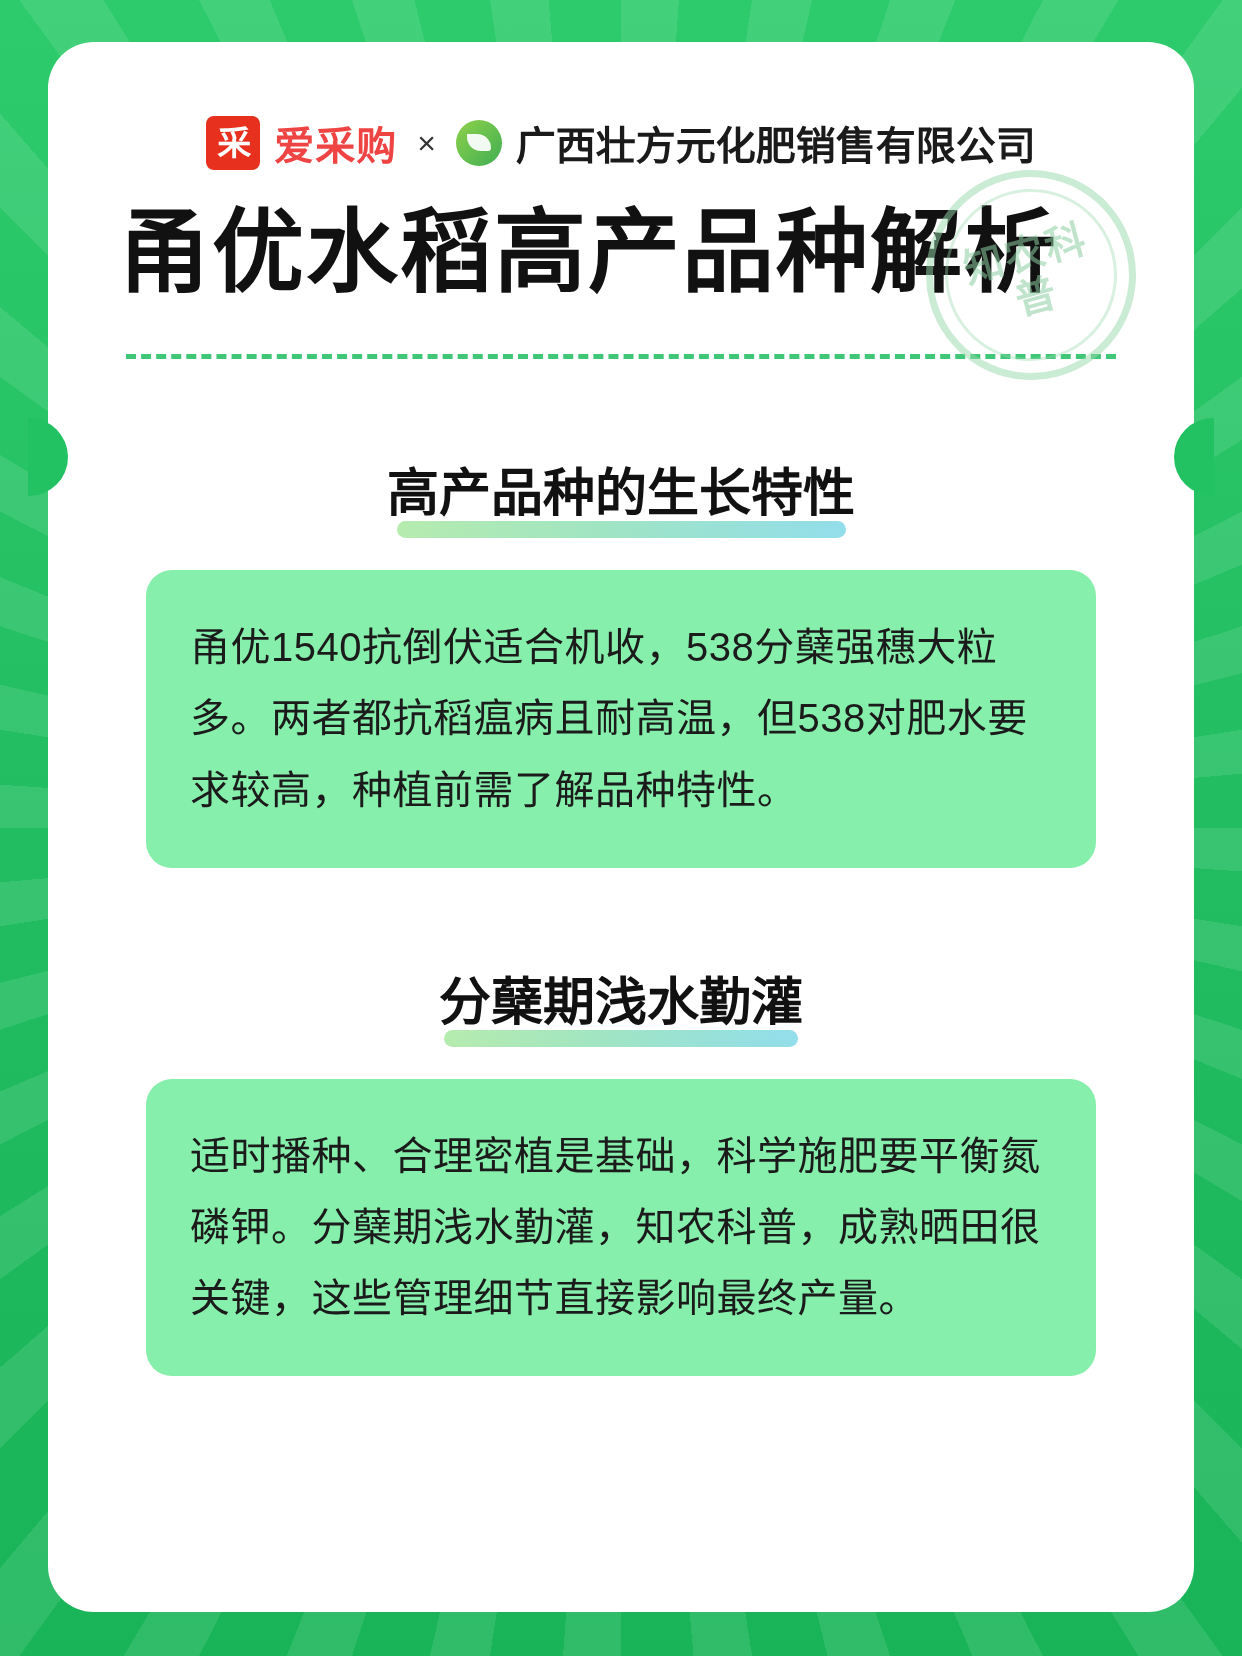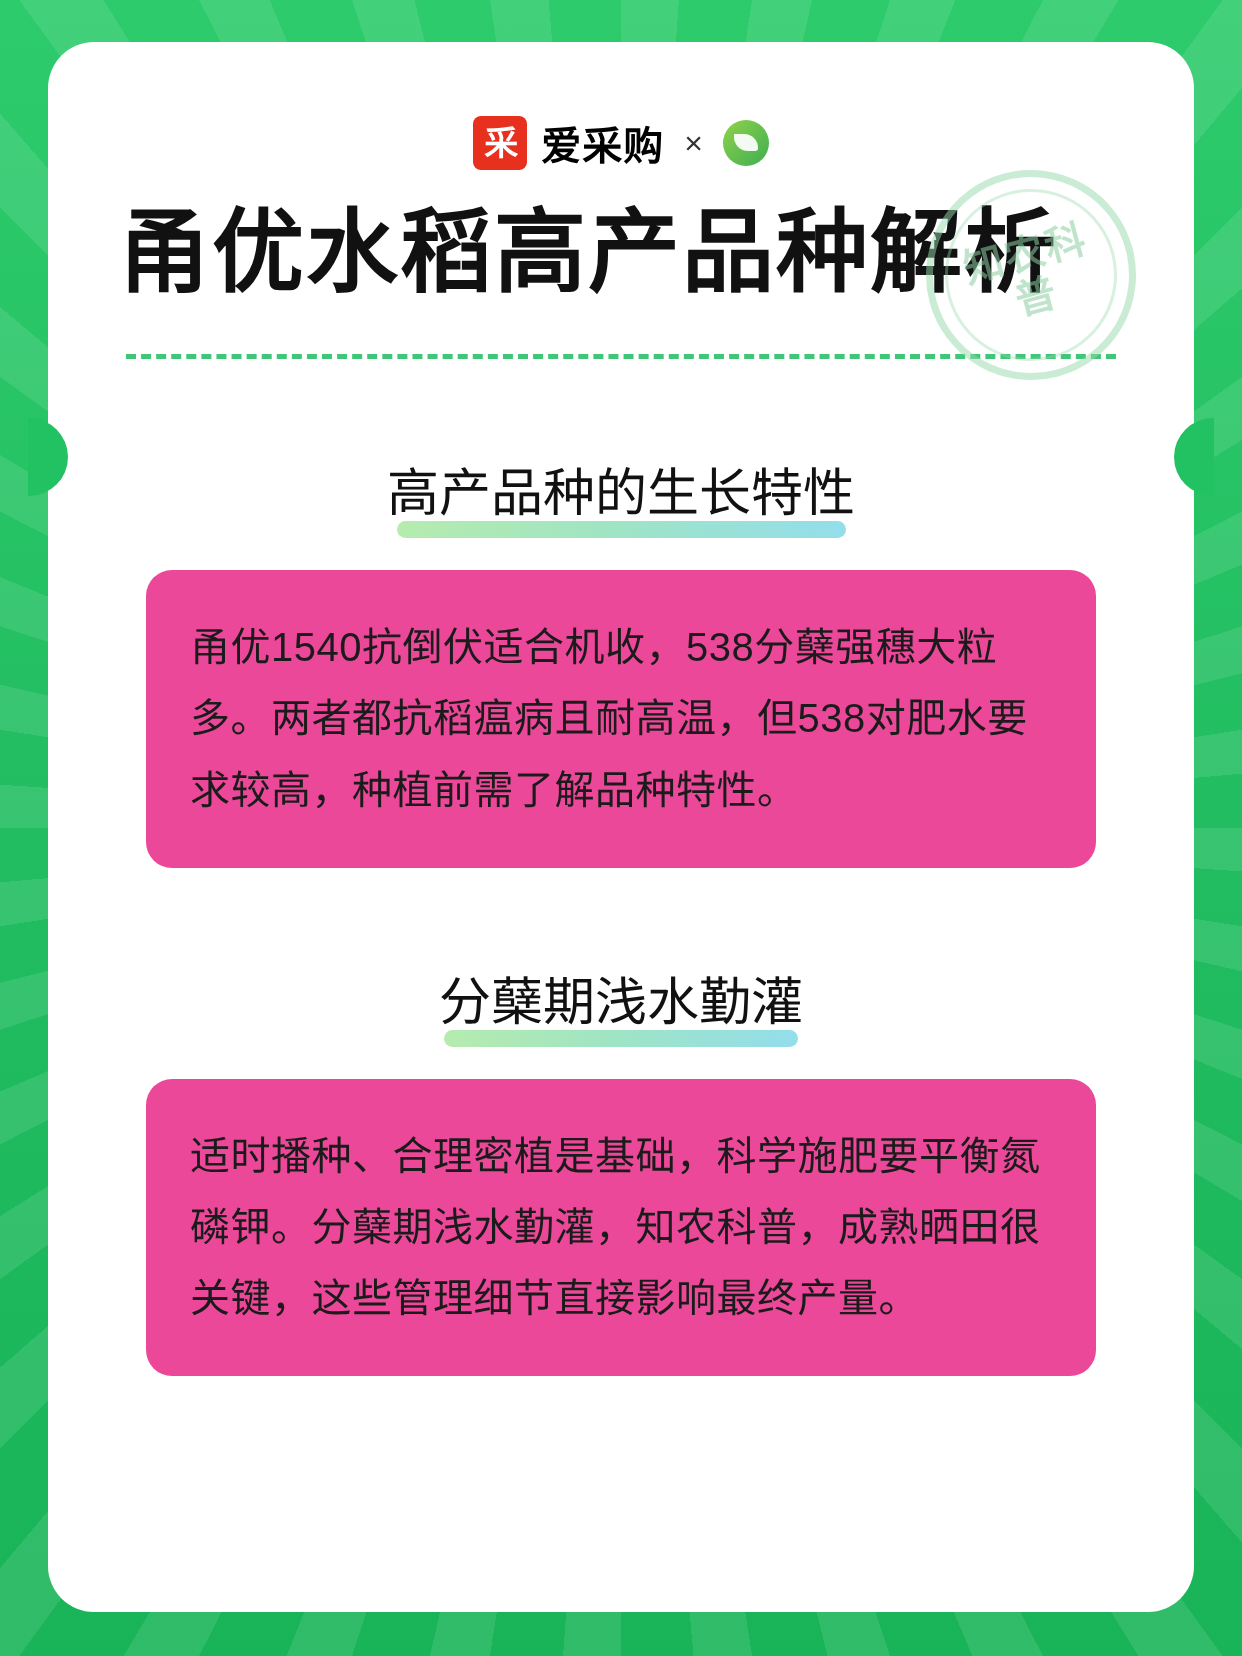--- a/index.html
+++ b/index.html
@@ -73,21 +73,21 @@
     color: #fff;
     font-size: 34px;
     font-weight: 700;
     line-height: 54px;
     text-align: center;
     letter-spacing: -2px;
   }
   #brand-name {
     font-size: 40px;
     font-weight: 800;
-    color: #000000;
+    color: #ef4444;
     letter-spacing: 1px;
   }
   #brand-x {
     font-size: 32px;
     color: #333;
     font-weight: 500;
     margin: 0 6px;
   }
   #partner-logo {
     width: 46px; height: 46px;
@@ -159,42 +159,42 @@
     border-top: 5px dashed #35c46f;
     opacity: .95;
   }
 
   
   #sections { padding: 0 98px; }
   .section { margin-top: 92px; }
   .section-heading {
     text-align: center;
     font-size: 52px;
-    font-weight: 400;
+    font-weight: 700;
     color: #111;
     position: relative;
     display: inline-block;
     left: 50%;
     transform: translateX(-50%);
     padding: 0 10px 10px;
   }
   .section-heading .underline {
     position: absolute;
     left: 4%;
     right: 4%;
     bottom: -2px;
     height: 17px;
     border-radius: 9px;
     background: linear-gradient(90deg, #a9e8a0 0%, #8fe0b8 45%, #7fd8e8 100%);
     opacity: .85;
     z-index: -1;
   }
   .section-body {
     margin-top: 34px;
-    background: #ec4899;
+    background: #86efac;
     border-radius: 26px;
     padding: 42px 44px;
     font-size: 40px;
     line-height: 1.78;
     color: #1b1b1b;
     letter-spacing: .5px;
   }
 </style>
 </head>
 <body>
@@ -206,20 +206,21 @@
 
   <div id="stamp">
     <div id="stamp-text">知农科普</div>
   </div>
 
   <div id="brand-row">
     <div id="aicaigou-logo">采</div>
     <div id="brand-name">爱采购</div>
     <div id="brand-x">×</div>
     <div id="partner-logo"></div>
+    <div id="partner-name">广西壮方元化肥销售有限公司</div>
   </div>
 
   <h1 id="main-title">甬优水稻高产品种解析</h1>
 
   <div id="divider"></div>
 
   <div id="sections">
 
     <div class="section">
       <div class="section-heading">

